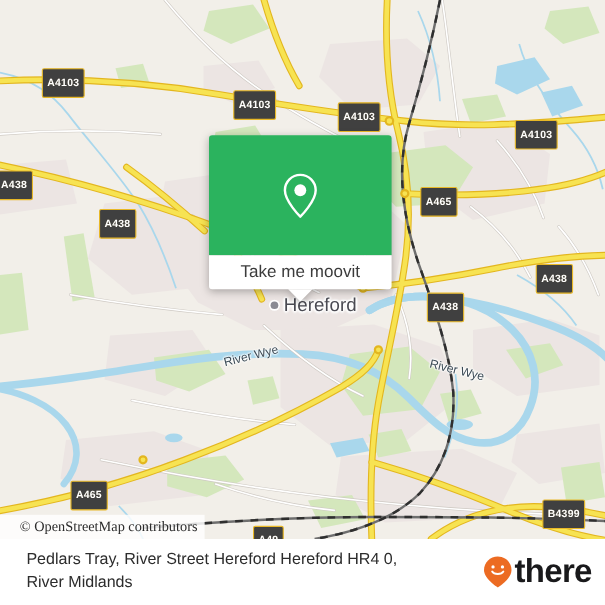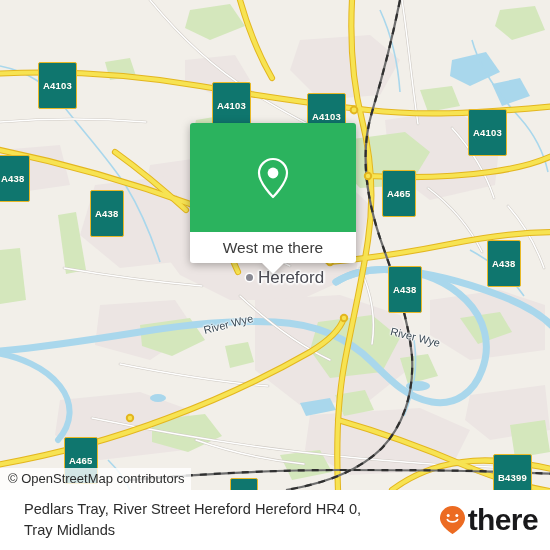--- a/index.html
+++ b/index.html
@@ -35,31 +35,31 @@
     position: absolute;
     left: 0; top: 0;
     width: 550px;
     height: 490px;
     display: block;
   }
 
   
   .shield {
     position: absolute;
-    background: #0f766e;
+    background: #404040;
     border: 1px solid #e8b827;
     border-radius: 2px;
     color: #ffffff;
     font-size: 9.5px;
     font-weight: bold;
     font-family: "Liberation Sans", sans-serif;
     letter-spacing: .2px;
     line-height: 13px;
     height: 13px;
-    padding: 16px 4px;
+    padding: 6px 4px;
     text-align: center;
     white-space: nowrap;
     text-shadow: 0 0 1px rgba(160,120,0,.25);
     box-sizing: content-box;
   }
 
   
   .place-label {
     position: absolute;
     font-size: 17px;
@@ -93,25 +93,25 @@
       0 1px 1.5px #fff, 0 -1px 1.5px #fff;
   }
 
   
   #attribution {
     position: absolute;
     left: 0;
     bottom: 0;
     height: 22px;
     line-height: 22px;
-    padding: 0 6px 0 8px;
+    padding: 0 6px 0 18px;
     font-size: 13px;
     color: #2b2b2b;
     background: rgba(255,255,255,.82);
-    font-family: Liberation Sans, sans-serif;
+    font-family: Liberation Serif, serif;
     white-space: nowrap;
   }
 
   
   #popup {
     position: absolute;
     left: 190px;
     top: 123px;
     width: 166px;
     filter: drop-shadow(0 2px 4px rgba(0,0,0,.30));
@@ -404,32 +404,32 @@
     <div class="place-label" style="left:258px; top:268px;text-align:center;">Hereford</div>
 
     <div id="popup">
       <div id="popup-green">
         <svg id="popup-pin" viewBox="0 0 46 46">
           <path d="M23 4 C 15.3 4, 9 10.3, 9 18 C 9 28, 23 42, 23 42 C 23 42, 37 28, 37 18 C 37 10.3, 30.7 4, 23 4 Z" fill="none" stroke="#ffffff" stroke-width="2.2" stroke-linejoin="round"></path>
           <circle cx="23" cy="18" r="5.4" fill="#ffffff"></circle>
         </svg>
       </div>
       <div id="popup-foot">
-        <span id="popup-foot-label">West me there</span>
+        <span id="popup-foot-label">Take me moovit</span>
         <div id="popup-tail"></div>
       </div>
     </div>
 
     <div id="attribution">© OpenStreetMap contributors</div>
   </div>
 
   <div id="footer">
     <div id="footer-caption">
       <span>Pedlars Tray, River Street Hereford Hereford HR4 0,</span><br>
-      <span>Tray Midlands</span>
+      <span>River Midlands</span>
     </div>
     <div id="brand">
       <svg id="brand-pin" viewBox="0 0 27 30">
         <path d="M13.5 1 C 6.6 1, 1 6.5, 1 13.2 C 1 21.5, 13.5 29, 13.5 29 C 13.5 29, 26 21.5, 26 13.2 C 26 6.5, 20.4 1, 13.5 1 Z" fill="#ec6b22"></path>
         <circle cx="9.2" cy="10.4" r="1.5" fill="#ffffff"></circle>
         <circle cx="17.8" cy="10.4" r="1.5" fill="#ffffff"></circle>
         <path d="M8.4 14.6 C 10.2 17.6, 16.8 17.6, 18.6 14.6" fill="none" stroke="#ffffff" stroke-width="1.7" stroke-linecap="round"></path>
       </svg>
       <span id="brand-word">there</span>
     </div>

